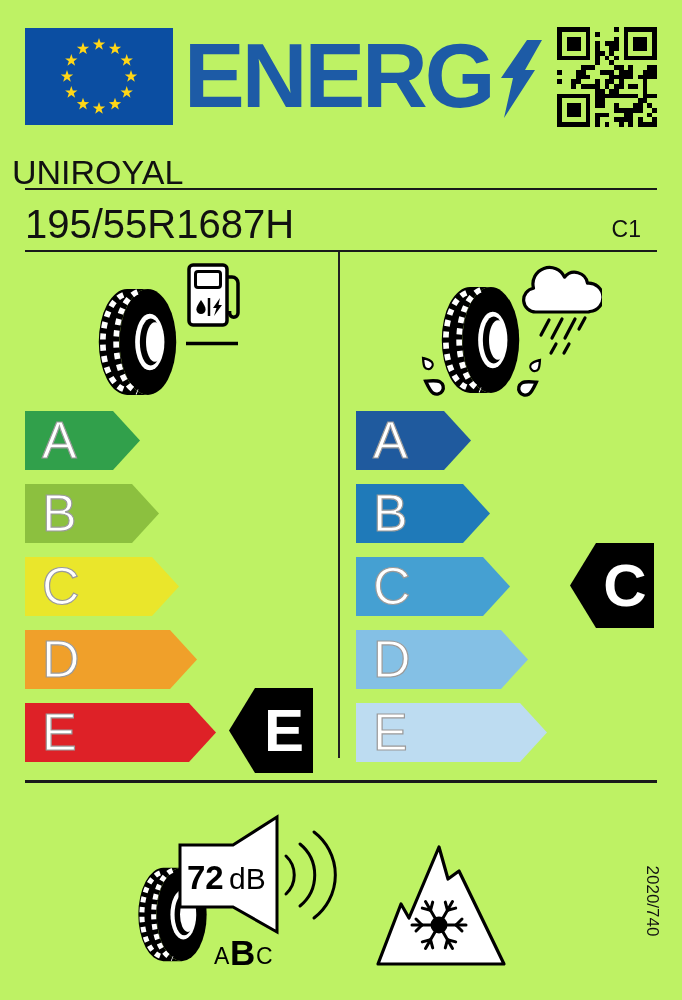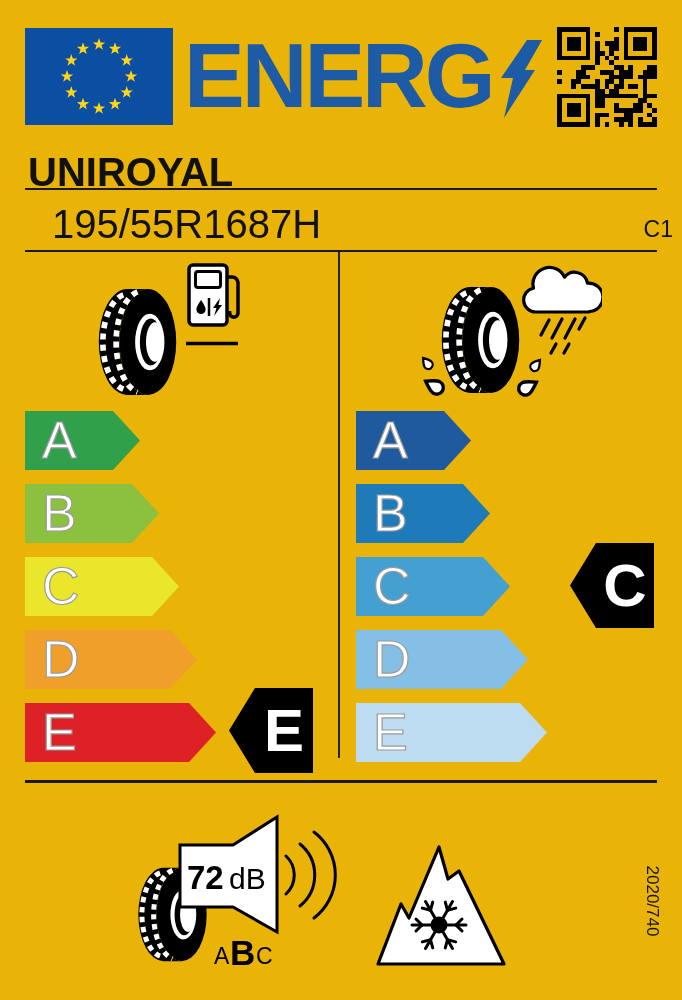--- a/index.html
+++ b/index.html
@@ -1,31 +1,31 @@
 <!DOCTYPE html>
 <html><head>
 <meta charset="utf-8">
 <style>
   html,body{margin:0;padding:0;background:#fff;}
-  .label{position:relative;width:682px;height:1000px;background:#eab308;overflow:hidden;
+  .label{position:relative;width:682px;height:1000px;background:#bef264;overflow:hidden;
          font-family:"Liberation Sans",sans-serif;color:#111;}
   .abs{position:absolute;}
   
   #eu-flag{left:25px;top:28px;}
   #wordmark{left:184px;top:30px;font-size:91px;font-weight:bold;letter-spacing:-3px;
             color:#1d5ba6;line-height:91px;}
   #bolt{left:498px;top:40px;}
   #qr{left:557px;top:27px;}
   
-  #brand-name{left:28px;top:155px;font-size:40px;font-weight:bold;line-height:34px;}
+  #brand-name{left:12px;top:155px;font-size:34px;font-weight:normal;line-height:34px;}
   #article-number{right:25px;top:156px;font-size:29px;line-height:34px;}
   .rule{left:25px;width:632px;height:2px;background:#1a1a1a;}
   #rule1{top:188px;}
-  #tyre-size{left:25px;top:201px;font-size:40px;line-height:46px;margin-left:27px;}
-  #tyre-class{right:9px;top:215px;font-size:23px;line-height:28px;}
+  #tyre-size{left:25px;top:201px;font-size:40px;line-height:46px;}
+  #tyre-class{right:41px;top:215px;font-size:23px;line-height:28px;}
   #rule2{top:250px;}
   #rule3{top:780px;height:3px;}
   #divider{left:338px;top:252px;width:2px;height:506px;background:#222;}
   
   #fuel-tyre{left:95px;top:286px;}
   #fuel-pump{left:186px;top:262px;}
   #wet-tyre{left:414px;top:283px;}
   #rain-cloud{left:522px;top:262px;}
   
   .scale{display:flex;flex-direction:column;gap:14px;top:411px;}

